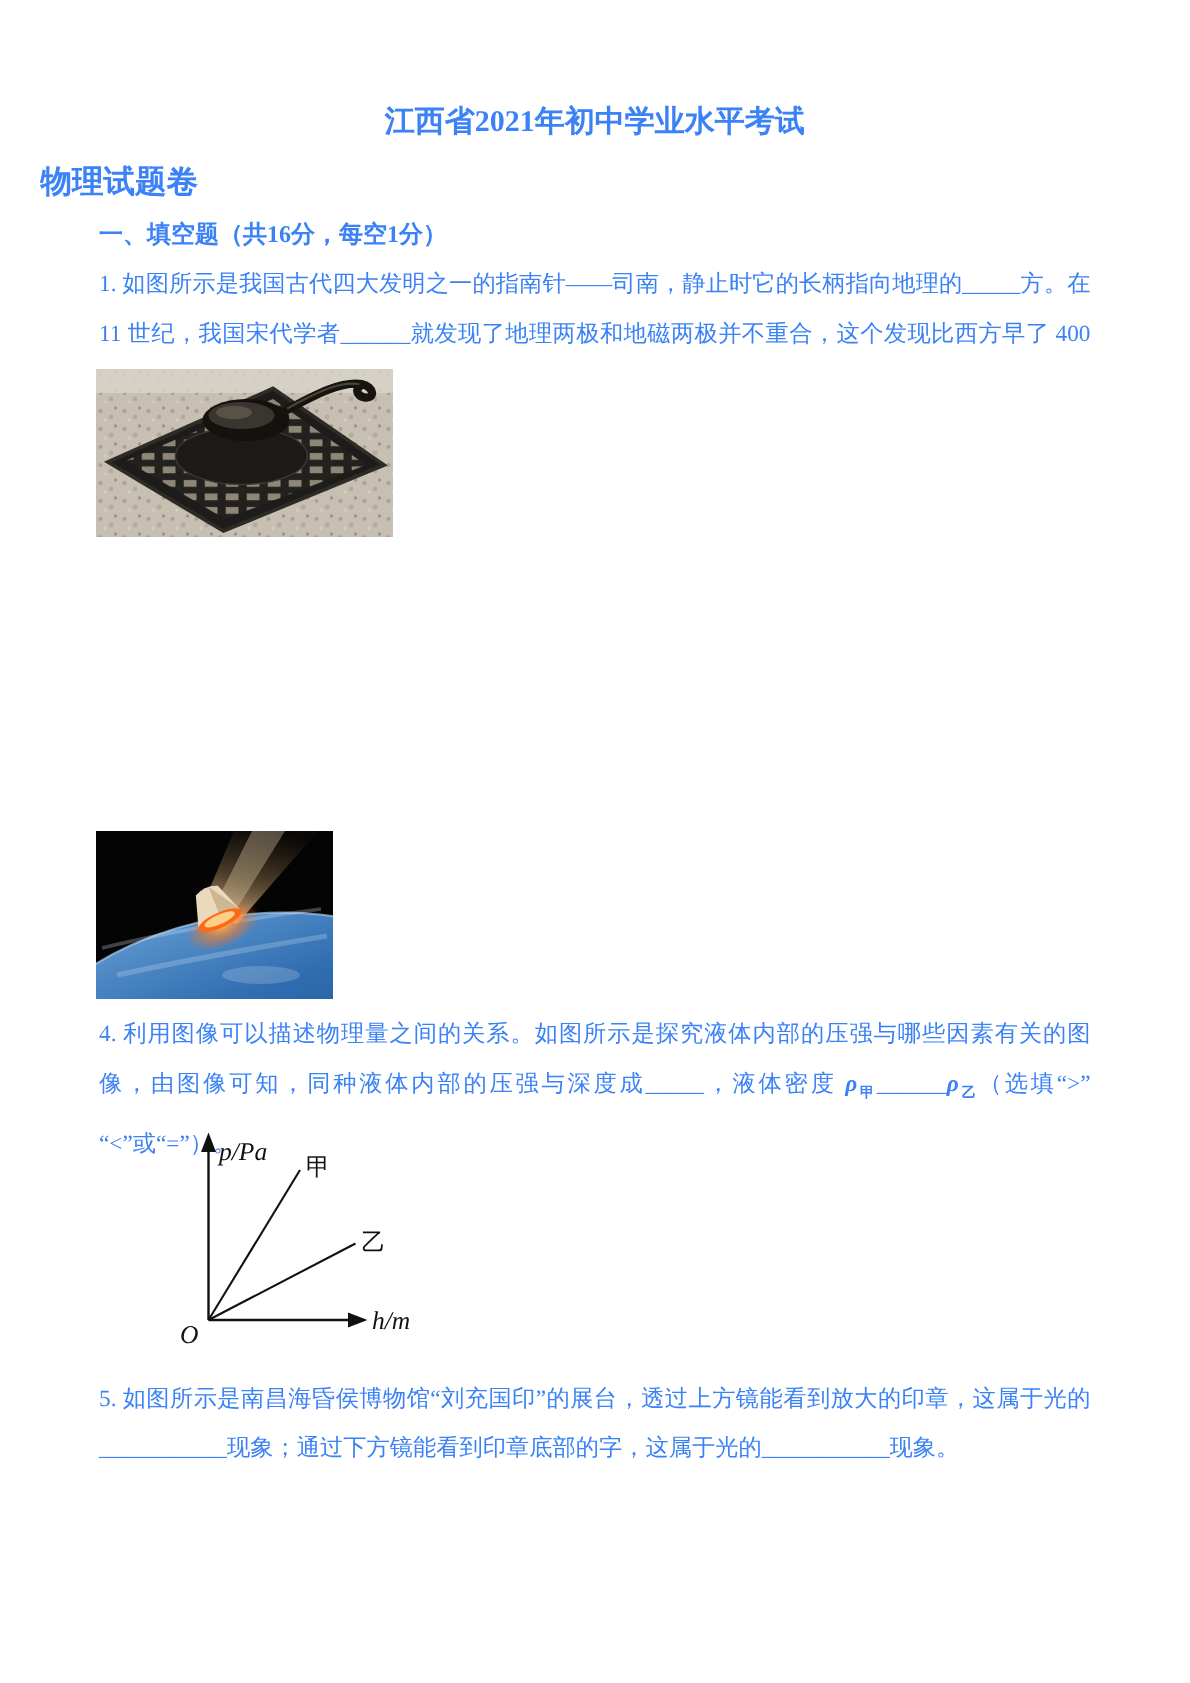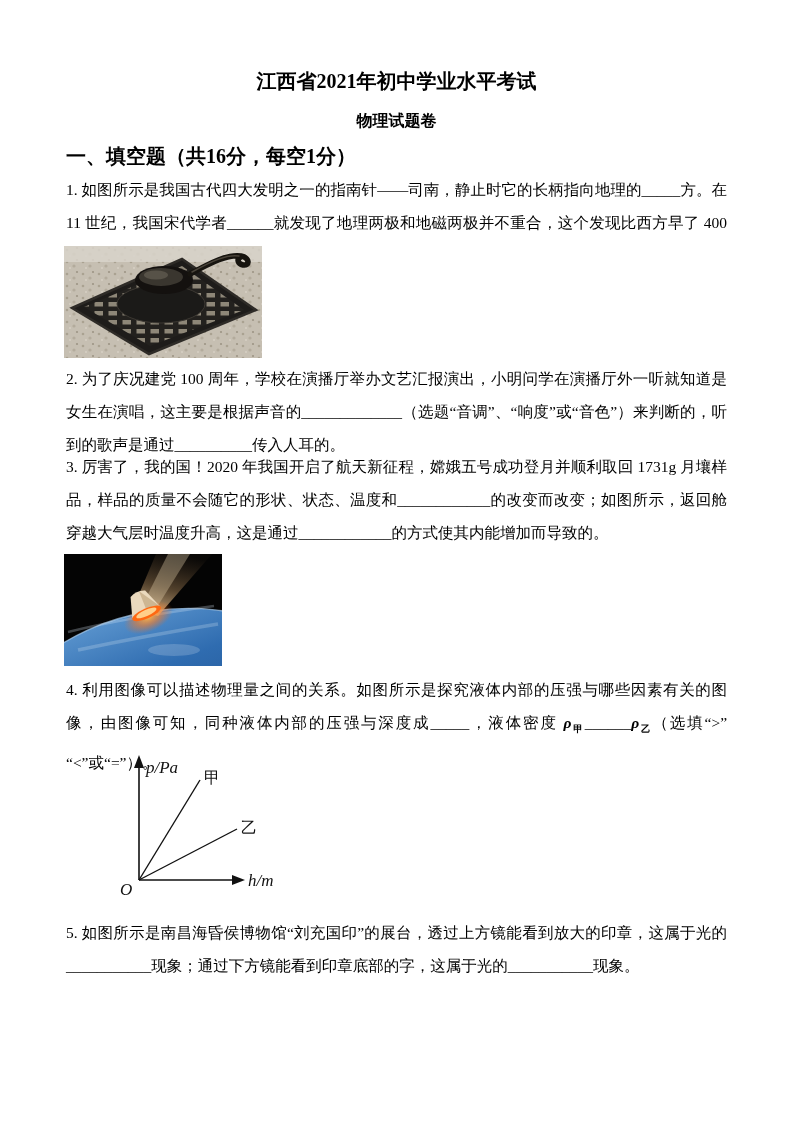--- a/index.html
+++ b/index.html
@@ -3,35 +3,35 @@
 <meta charset="utf-8">
 <style>
   * { margin: 0; padding: 0; box-sizing: border-box; }
   html, body { background: #ffffff; }
   .page {
     position: relative;
     width: 793px;
     height: 1122px;
     margin: 0 auto;
     background: #ffffff;
-    color: #000000;
+    color: #3b82f6;
     font-family: "Liberation Serif", "DejaVu Serif", serif;
     overflow: hidden;
   }
   .doc-title {
     position: absolute; top: 69px; left: 0; width: 100%;
     text-align: center; font-size: 20px; font-weight: 700; line-height: 24px;
   }
   .doc-subtitle {
     position: absolute; top: 109px; left: 0; width: 100%;
-    text-align: center; font-size: 16px; font-weight: 700; line-height: 24px;
+    text-align: left; font-size: 21px; font-weight: 700; line-height: 24px; padding-left: 27px;
   }
   .section-header {
     position: absolute; top: 145px; left: 66px;
-    font-size: 20px; font-weight: 700; line-height: 23px;
+    font-size: 16px; font-weight: 700; line-height: 23px;
   }
   .q {
     position: absolute; left: 66px; width: 661px;
     font-size: 15.5px; line-height: 33px;
     text-align: justify; text-justify: inter-ideograph;
   }
   #q1 { top: 173px; }
   #q2 { top: 362px; }
   #q3 { top: 450px; }
   #q4 { top: 673px; }
@@ -83,23 +83,21 @@
       <g>
         <ellipse cx="100" cy="34" rx="29" ry="14" fill="#14110f"></ellipse>
         <ellipse cx="97" cy="31" rx="22" ry="9" fill="#3a362f"></ellipse>
         <ellipse cx="92" cy="29" rx="12" ry="4.5" fill="#5d574c" opacity="0.85"></ellipse>
         <path d="M 126 28 C 148 16, 164 8, 177 10 C 186 12, 186 20, 179 19 C 174 18, 172 13, 177 11" fill="none" stroke="#17140f" stroke-width="5.5" stroke-linecap="round"></path>
         <path d="M 128 26 C 148 15, 163 8, 175 10" fill="none" stroke="#4a443a" stroke-width="1.5" stroke-linecap="round"></path>
       </g>
     </svg>
   </figure>
 
-  <p class="q" id="q2">2. 为了庆况建党 100 周年，学校在演播厅举办文艺汇报演出，小明问学在演播厅外一听就知道是女生在演唱，这主要是根据声音的_____________（选题“音调”、“响度”或“音色”）来判断的，听到的歌声是通过__________传入人耳的。</p>
 
-  <p class="q" id="q3">3. 厉害了，我的国！2020 年我国开启了航天新征程，嫦娥五号成功登月并顺利取回 1731g 月壤样品，样品的质量不会随它的形状、状态、温度和____________的改变而改变；如图所示，返回舱穿越大气层时温度升高，这是通过____________的方式使其内能增加而导致的。</p>
 
   <figure id="fig-capsule">
     <svg width="158" height="112" viewBox="0 0 158 112">
       <defs>
         <linearGradient id="earthGrad" x1="0" y1="0" x2="0.3" y2="1">
           <stop offset="0" stop-color="#6aa3d8"></stop>
           <stop offset="0.35" stop-color="#2f6cb0"></stop>
           <stop offset="1" stop-color="#173c74"></stop>
         </linearGradient>
         <linearGradient id="trailGrad" x1="0.6" y1="0" x2="0.3" y2="1">

